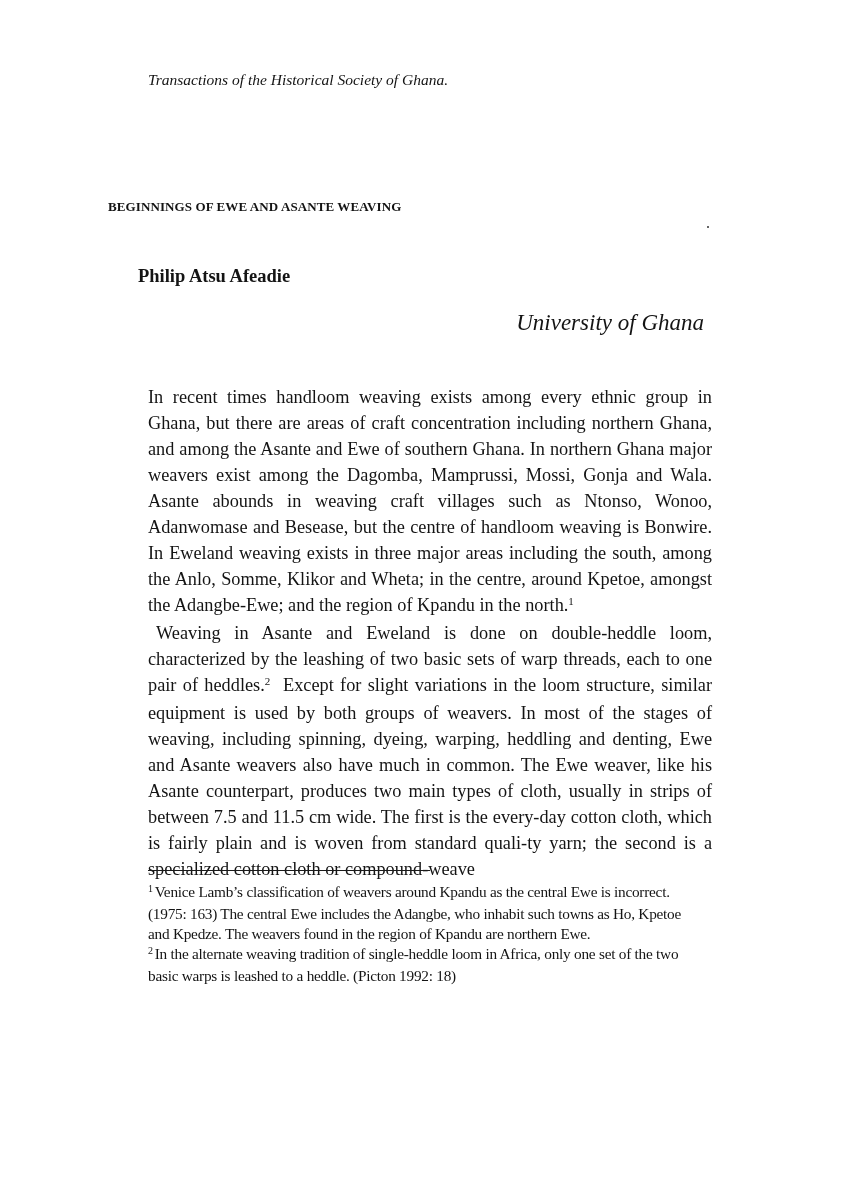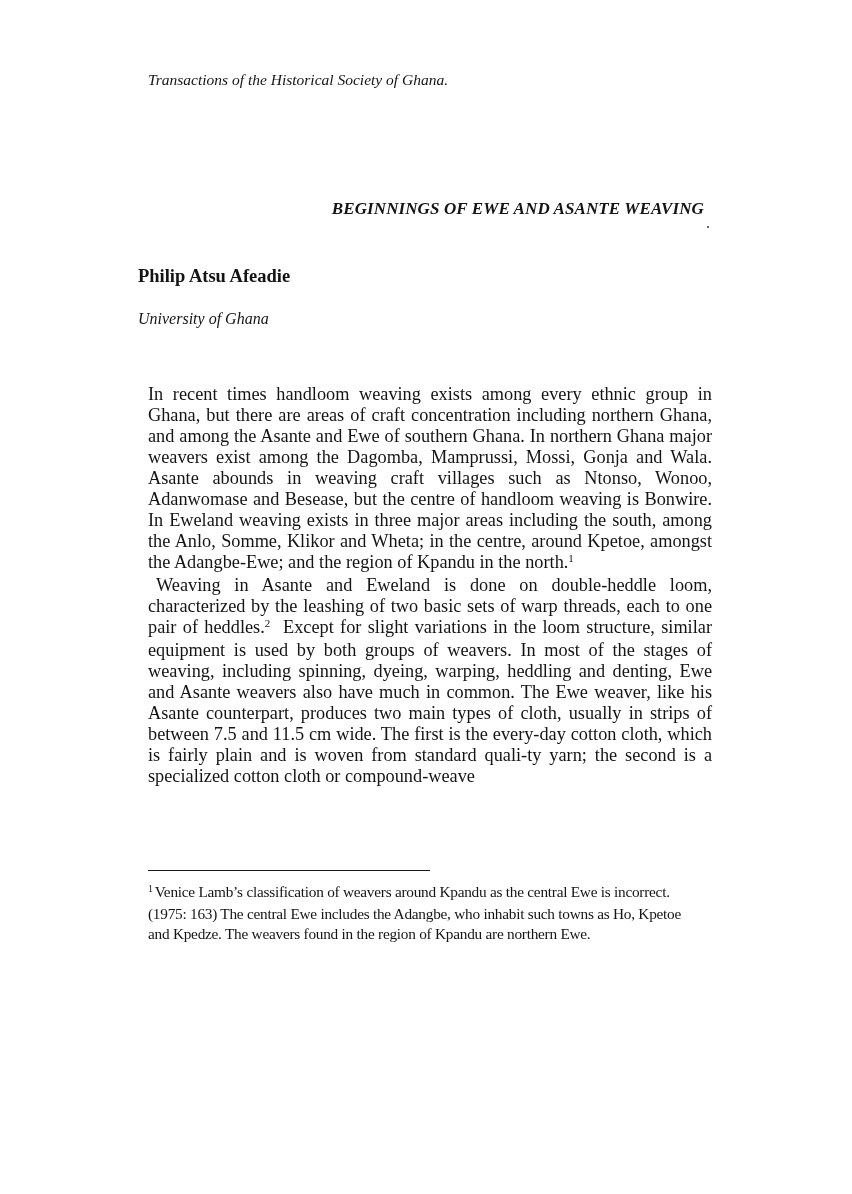--- a/index.html
+++ b/index.html
@@ -28,27 +28,26 @@
       font-style: italic;
       font-size: 15.5px;
       line-height: 20px;
     }
     .running-head div { white-space: nowrap; }
     .title {
       position: absolute;
       left: 148px;
       width: 556px;
       top: 199px;
-      text-align: right;
+      text-align: left;
       font-family: "Liberation Serif", serif;
       font-weight: bold;
-      font-size: 17px;
+      font-size: 13px;
       letter-spacing: 0.1px;
       padding-left: 0;
-      font-style: italic;
     }
     .title span { display: inline-block; margin-left: -40px; }
     .speck {
       position: absolute;
       left: 707px; top: 226px;
       width: 2px; height: 2px;
       background: #333;
       border-radius: 1px;
     }
     .author {
@@ -59,34 +58,34 @@
       font-family: "Liberation Serif", serif;
       font-weight: bold;
       font-size: 18.5px;
     }
     .author span { display: inline-block; margin-left: -10px; }
     .affiliation {
       position: absolute;
       left: 148px;
       width: 556px;
       top: 310px;
-      text-align: left;
+      text-align: right;
       font-family: "Liberation Serif", serif;
       font-style: italic;
-      font-size: 16px;
+      font-size: 23px;
     }
     .affiliation span { display: inline-block; margin-left: -10px; }
     .body-text {
       position: absolute;
       left: 148px;
       width: 564px;
       top: 384px;
       font-family: "Liberation Serif", serif;
       font-size: 18.3px;
-      line-height: 21px;
+      line-height: 26px;
       text-align: justify;
     }
     .body-text p {
       margin: 0;
     }
     .body-text p.indent { text-indent: 8px; }
     sup.fn {
       font-size: 11px;
       vertical-align: 0;
       position: relative;
@@ -143,15 +142,16 @@
 
   <div class="body-text">
     <p><span>In recent times handloom weaving exists among every ethnic group in Ghana, but there are areas of craft concentration including northern Ghana, and among the Asante and Ewe of southern Ghana. In northern Ghana major weavers exist among the Dagomba, Mamprussi, Mossi, Gonja and Wala. Asante abounds in weaving craft villages such as Ntonso, Wonoo, Adanwomase and Besease, but the centre of handloom weaving is Bonwire. In Eweland weaving exists in three major areas including the south, among the Anlo, Somme, Klikor and Wheta; in the centre, around Kpetoe, amongst the Adangbe-Ewe; and the region of Kpandu in the north.</span><sup class="fn">1</sup></p>
     <p class="indent"><span>Weaving in Asante and Eweland is done on double-heddle loom, characterized by the leashing of two basic sets of warp threads, each to one pair of heddles.</span><sup class="fn">2</sup><span style="white-space: pre-wrap;">  Except for slight variations in the loom structure, similar equipment is used by both groups of weavers. In most of the stages of weaving, including spinning, dyeing, warping, heddling and denting, Ewe and Asante weavers also have much in common. The Ewe weaver, like his Asante counterpart, produces two main types of cloth, usually in strips of between 7.5 and 11.5 cm wide. The first is the every-day cotton cloth, which is fairly plain and is woven from standard quali-ty yarn; the second is a specialized cotton cloth or compound-weave</span></p>
   </div>
 
   <div class="footnote-rule"></div>
 
   <div class="footnotes">
     <p><sup>1</sup><span>Venice Lamb’s classification of weavers around Kpandu as the central Ewe is incorrect. (1975: 163) The central Ewe includes the Adangbe, who inhabit such towns as Ho, Kpetoe and Kpedze. The weavers found in the region of Kpandu are northern Ewe.</span></p>
+    <p><sup>2</sup><span>In the alternate weaving tradition of single-heddle loom in Africa, only one set of the two basic warps is leashed to a heddle. (Picton 1992: 18)</span></p>
   </div>
 
 </div>
 
 </body></html>

